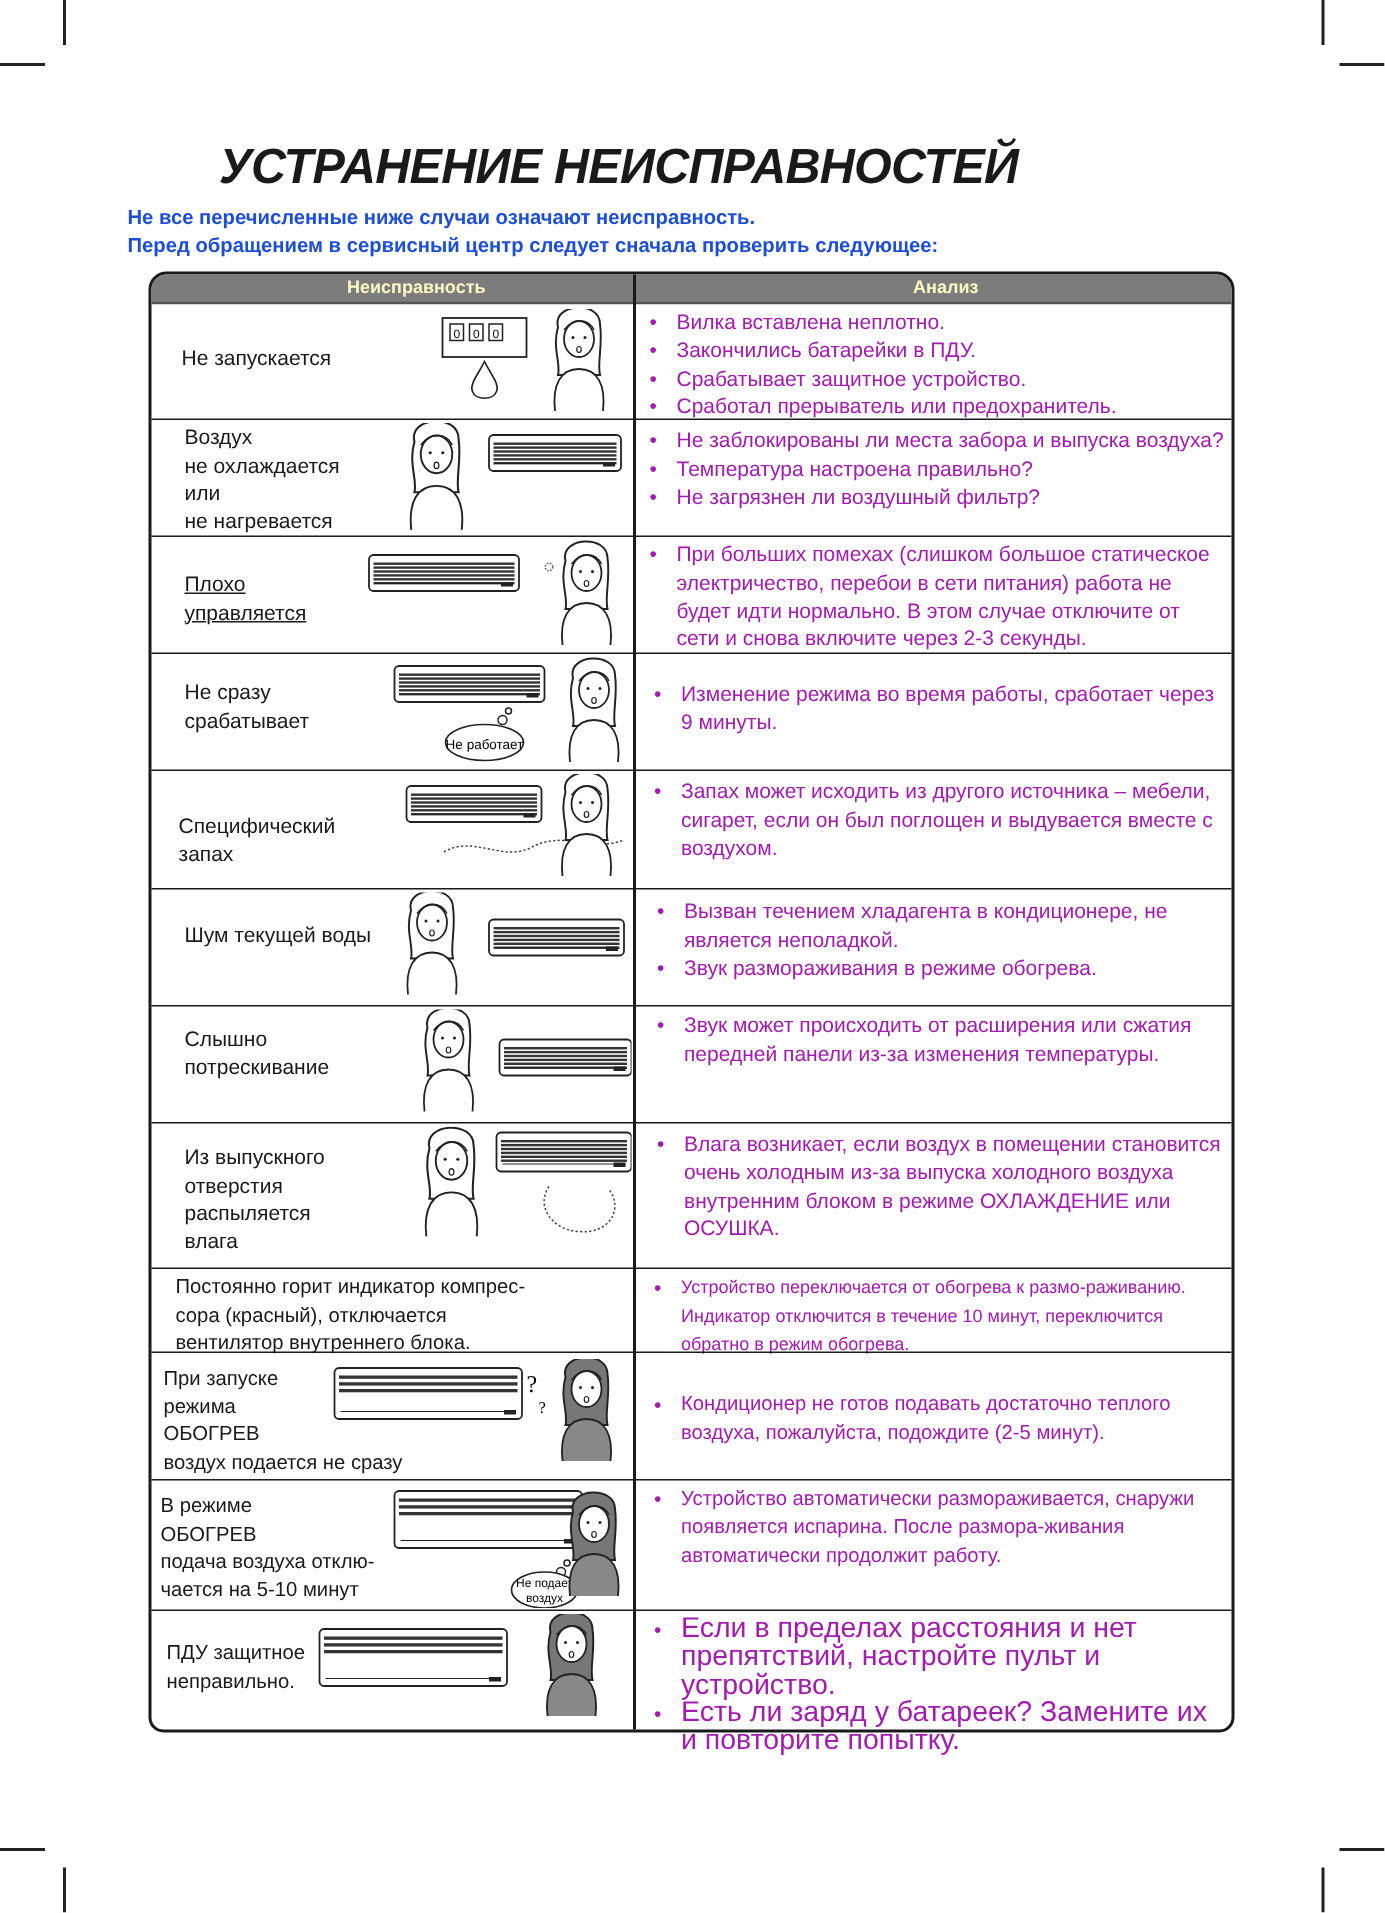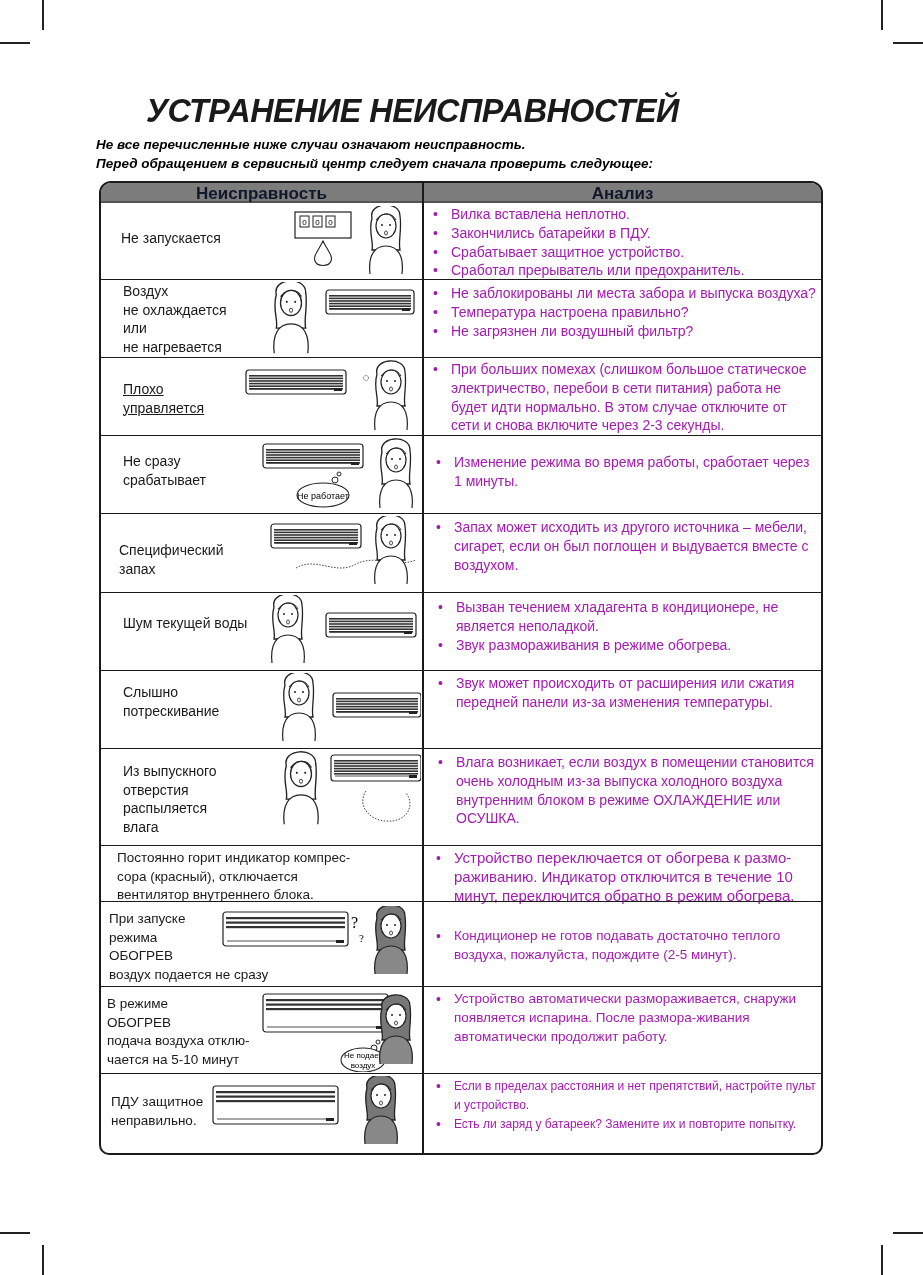--- a/index.html
+++ b/index.html
@@ -1,26 +1,26 @@
 <!DOCTYPE html>
 <html><head>
 <meta charset="utf-8">
 <style>
   html, body { margin:0; padding:0; background:#fff; }
   body { width:923px; height:1275px; position:relative; overflow:hidden;
          font-family:"Liberation Sans", sans-serif; color:#1a1a1a; }
   .crop { position:absolute; background:#222; }
   .title { position:absolute; left:146px; top:92px; font-size:33px; font-weight:bold;
            font-style:italic; letter-spacing:-0.5px; color:#1a1a1a; transform:scaleX(0.98); transform-origin:left; }
-  .intro { position:absolute; left:96px; font-size:13.5px; font-weight:bold; font-style:italic; color:#000000; }
+  .intro { position:absolute; left:85px; font-size:13.5px; font-weight:bold; color:#1d4ed8; }
   .table { position:absolute; left:99px; top:181px; width:724px; height:974px;
            border:2px solid #1a1a1a; border-radius:12px 12px 10px 10px; box-sizing:border-box; }
   .thead { position:absolute; left:0; top:0; right:0; height:18px; background:#7c7c7c;
            border-radius:10px 10px 0 0; border-bottom:2px solid #555; }
-  .th { position:absolute; top:1px; font-size:17px; font-weight:bold; color:#0f172a; text-align:center; }
+  .th { position:absolute; top:1px; font-size:12px; font-weight:bold; color:#fef9c3; text-align:center;padding-left:16px; }
   .vline { position:absolute; left:321px; top:0; bottom:0; width:1.5px; background:#1a1a1a; }
   .row { position:absolute; left:0; right:0; border-top:1.5px solid #1a1a1a; }
   .cell-l { position:absolute; left:0; width:321px; top:0; bottom:0; }
   .cell-r { position:absolute; left:323px; right:0; top:0; bottom:0; }
   .ptxt { position:absolute; font-size:14px; line-height:18.5px; color:#1a1a1a; white-space:pre-line; }
   .ptxt.cond { font-size:13.5px; line-height:18.5px; }
   ul.an { position:absolute; margin:0; padding:0; list-style:none; font-size:14px; line-height:18.8px; color:#a21caf; }
   ul.an li { position:relative; padding-left:22px; }
   ul.an li::before { content:"•"; position:absolute; left:4px; top:0; font-size:14px; }
   .fig { position:absolute; }
@@ -179,21 +179,21 @@
       <path d="M-10,12 C-4,4 6,4 10,12" fill="none" stroke="#222" stroke-width="1"></path>
       <circle cx="-4" cy="17" r="1" fill="#222"></circle>
                 <circle cx="4" cy="17" r="1" fill="#222"></circle>
       <ellipse cx="0" cy="25" rx="1.5" ry="2" fill="none" stroke="#222" stroke-width="0.8"></ellipse>
       <path d="M-16,66 C-18,48 -12,38 0,38 C12,38 18,48 16,66" fill="#fff" stroke="#222" stroke-width="1.2"></path>
     </g>
             </svg></div>
         </div>
         <div class="cell-r">
           <ul class="an" style="left: 8px; top: 17px; right: 4px;">
-            <li>Изменение режима во время работы, сработает через 1 минуты.</li>
+            <li>Изменение режима во время работы, сработает через 9 минуты.</li>
           </ul>
         </div>
       </div>
       <div class="row" style="top: 330px; height: 79px;">
         <div class="cell-l">
           <div class="ptxt" style="left: 18px; top: 27px;">Специфический
 запах</div>
           <div class="fig" style="left: 165px; top: 2px; width: 155px; height: 74px;"><svg width="155" height="74" viewBox="0 0 155 74" xmlns="http://www.w3.org/2000/svg">
               <g>
                 <rect x="5" y="8" width="90" height="24" rx="3" fill="#fff" stroke="#222" stroke-width="1.2"></rect>
@@ -326,21 +326,21 @@
           </ul>
         </div>
       </div>
       <div class="row" style="top: 662px; height: 56px;">
         <div class="cell-l">
           <div class="ptxt cond" style="left: 16px; top: 3px;">Постоянно горит индикатор компрес-
 сора (красный), отключается
 вентилятор внутреннего блока.</div>
         </div>
         <div class="cell-r">
-          <ul class="an" style="left: 8px; top: 3px; right: 4px; font-size: 15px;">
+          <ul class="an" style="left: 8px; top: 3px; right: 4px; font-size: 12px;">
             <li>Устройство переключается от обогрева к размо-раживанию. Индикатор отключится в течение 10 минут, переключится обратно в режим обогрева.</li>
           </ul>
         </div>
       </div>
       <div class="row" style="top: 718px; height: 85px;">
         <div class="cell-l">
           <div class="ptxt cond" style="left: 8px; top: 8px;">При запуске
 режима
 ОБОГРЕВ
 воздух подается не сразу</div>
@@ -427,20 +427,20 @@
       <ellipse cx="0" cy="18" rx="10" ry="12" fill="#fff" stroke="#222" stroke-width="1.2"></ellipse>
       <path d="M-10,12 C-4,4 6,4 10,12" fill="none" stroke="#222" stroke-width="1"></path>
       <circle cx="-4" cy="17" r="1" fill="#222"></circle>
                 <circle cx="4" cy="17" r="1" fill="#222"></circle>
       <ellipse cx="0" cy="25" rx="1.5" ry="2" fill="none" stroke="#222" stroke-width="0.8"></ellipse>
       <path d="M-16,66 C-18,48 -12,38 0,38 C12,38 18,48 16,66" fill="#888" stroke="#222" stroke-width="1.2"></path>
     </g>
             </svg></div>
         </div>
         <div class="cell-r">
-          <ul class="an" style="left: 8px; top: 3px; right: 4px; font-size: 12px;">
+          <ul class="an" style="left: 8px; top: 3px; right: 4px; font-size: 19px;">
             <li>Если в пределах расстояния и нет препятствий, настройте пульт и устройство.</li>
             <li>Есть ли заряд у батареек? Замените их и повторите попытку.</li>
           </ul>
         </div>
       </div>
     </div>
 </div>
 
 </body></html>

